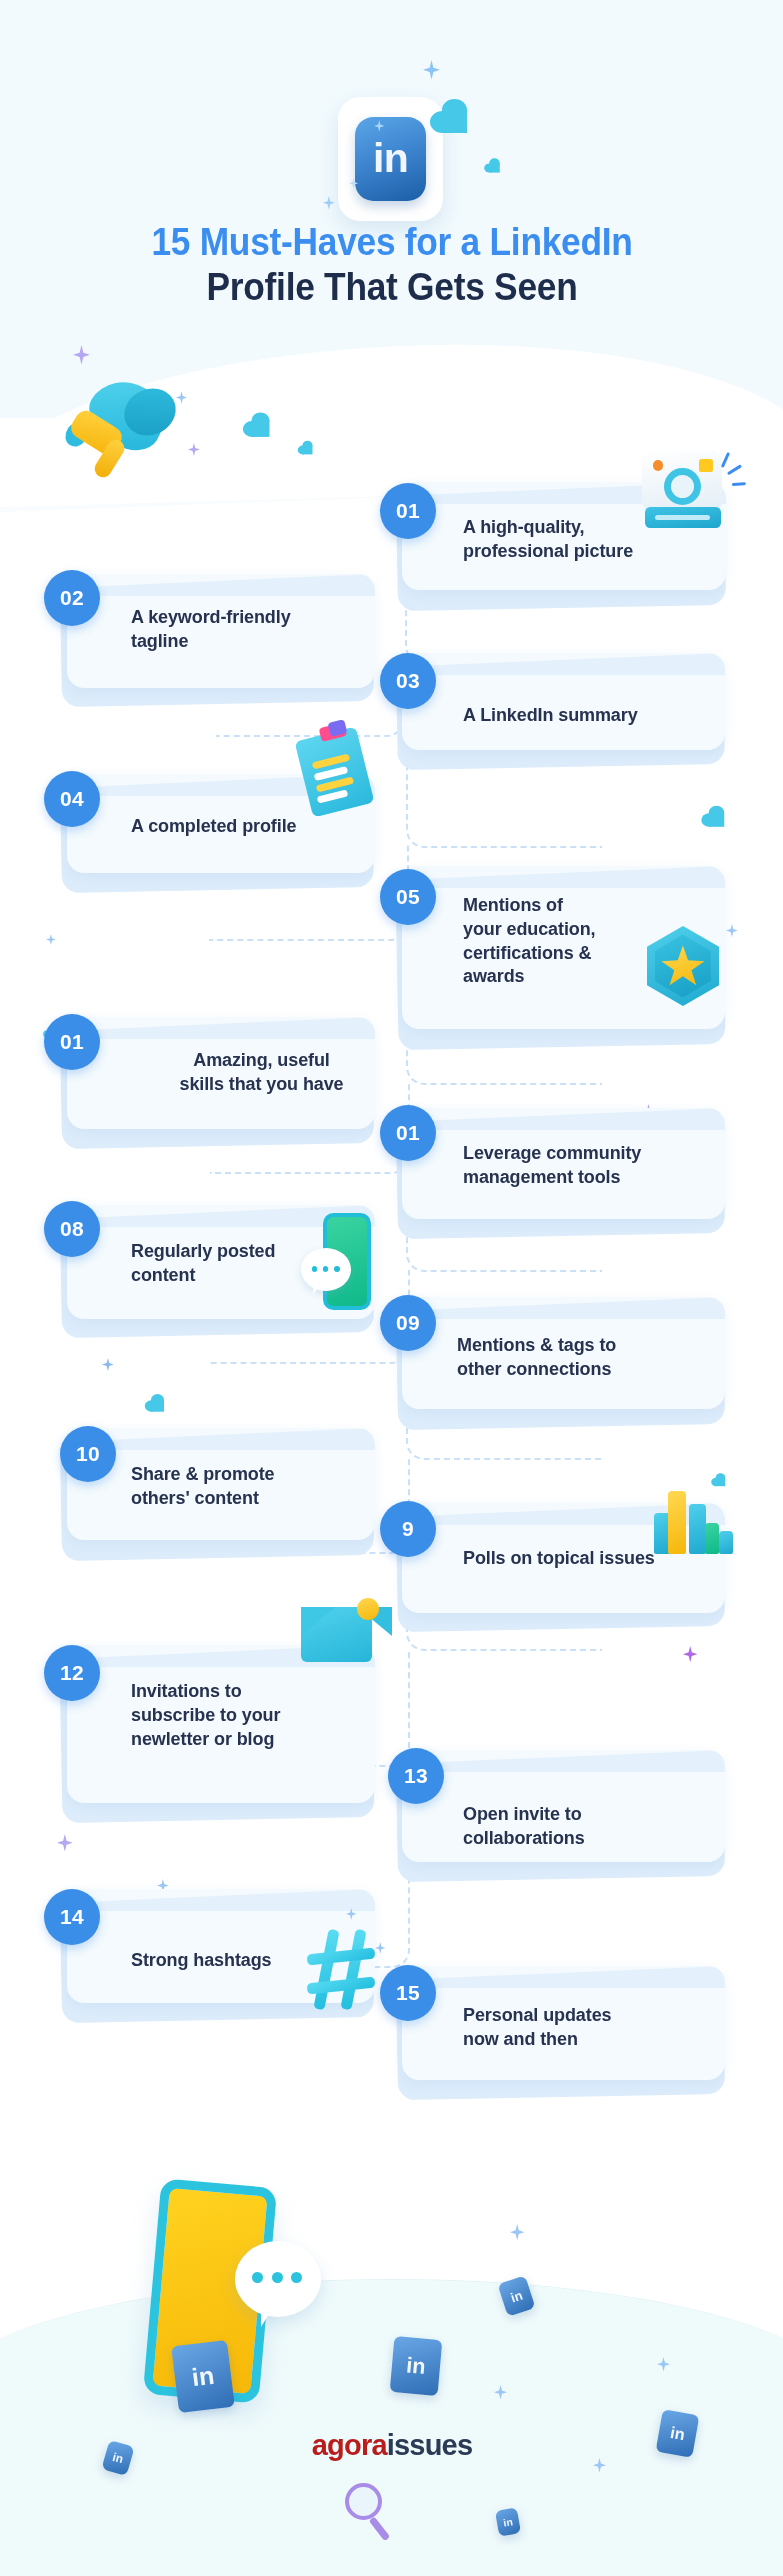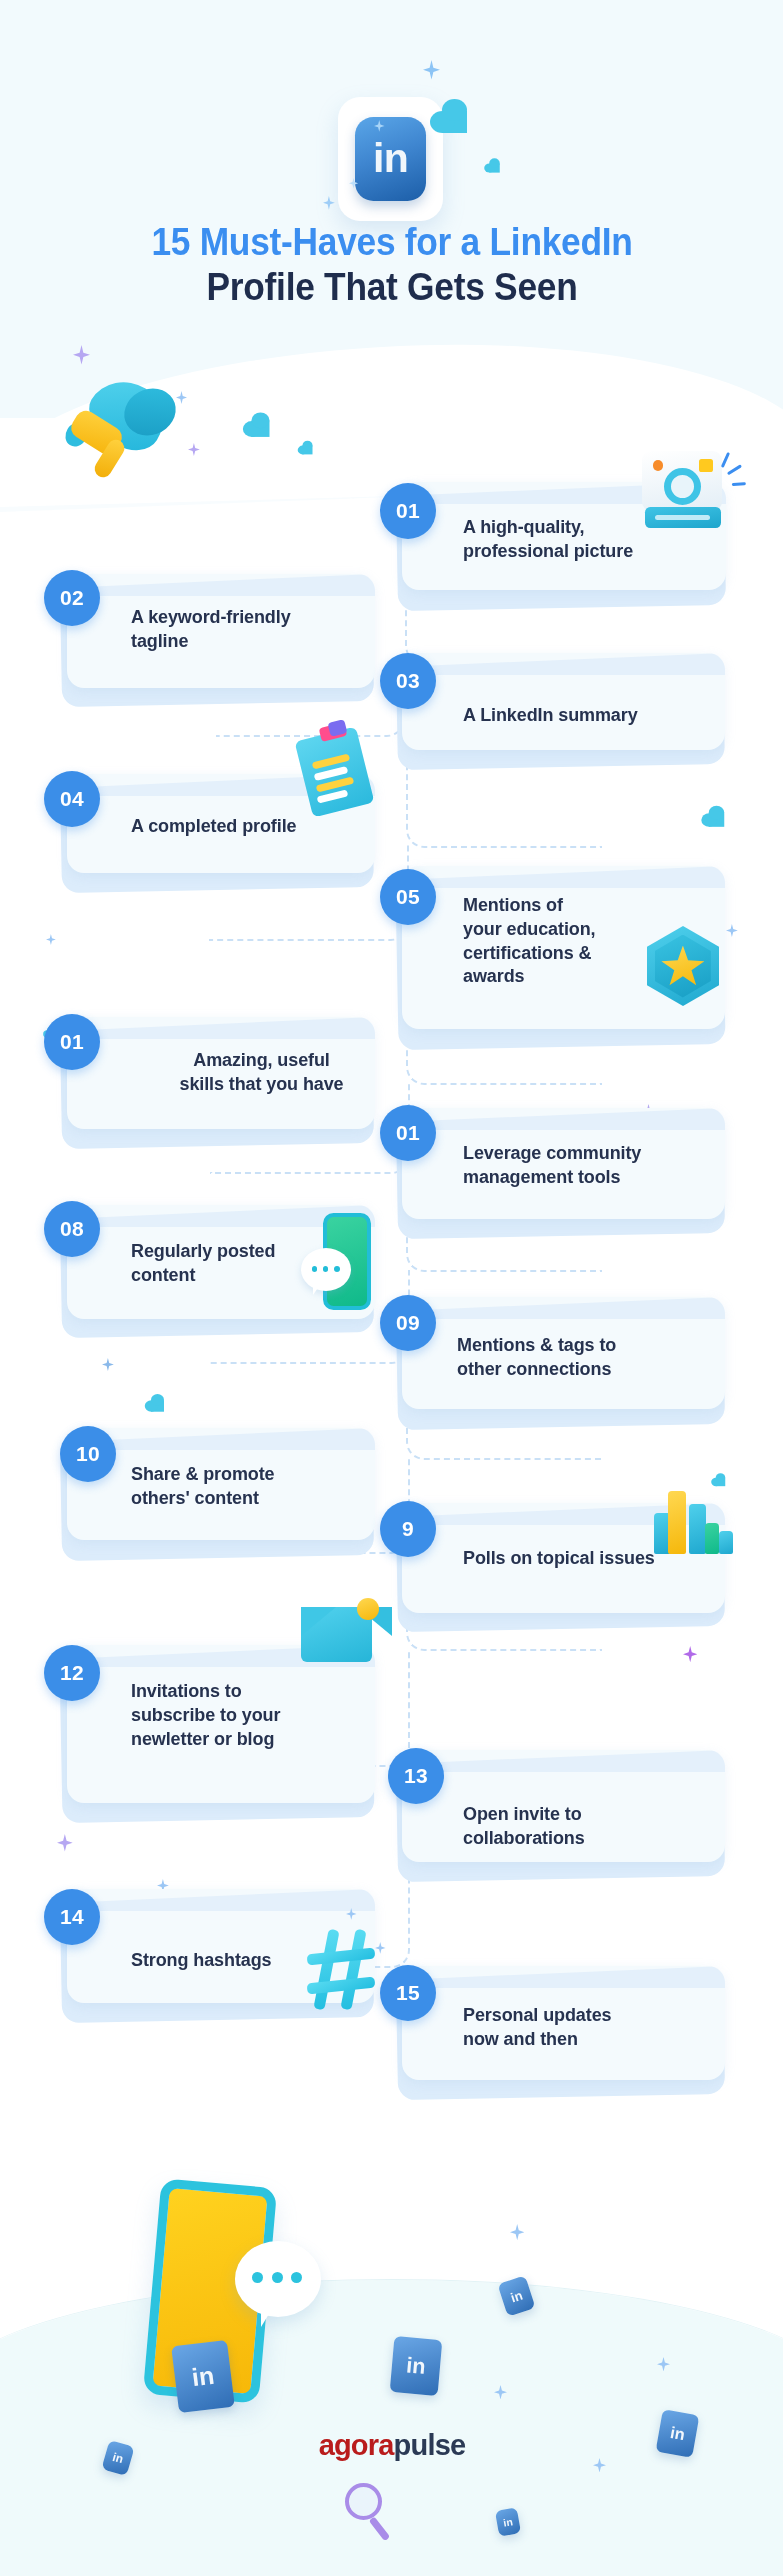--- a/index.html
+++ b/index.html
@@ -598,15 +598,15 @@
   <div class="magnifier-glass"></div>
   <div class="magnifier-handle"></div>
 </div>
 
 <span class="spark" style="left:510px; top:2224px; width:14.4px; height:16.3px; color:#9cc7f5;"></span>
 <span class="spark" style="left:494px; top:2385px; width:13px; height:14.4px; color:#9cc7f5;"></span>
 <span class="spark" style="left:657px;top:2357px; width:13px; height:14.4px; color:#9cc7f5;"></span>
 <span class="spark" style="left:593px; top:2458px; width:13px; height:14.4px; color:#9cc7f5;"></span>
 
 <div class="logo">
-  <span class="a">agora</span><span class="p">pulse</span>
+  <span class="a">agora</span><span class="p">issues</span>
 </div>
 
 
 </body></html>

